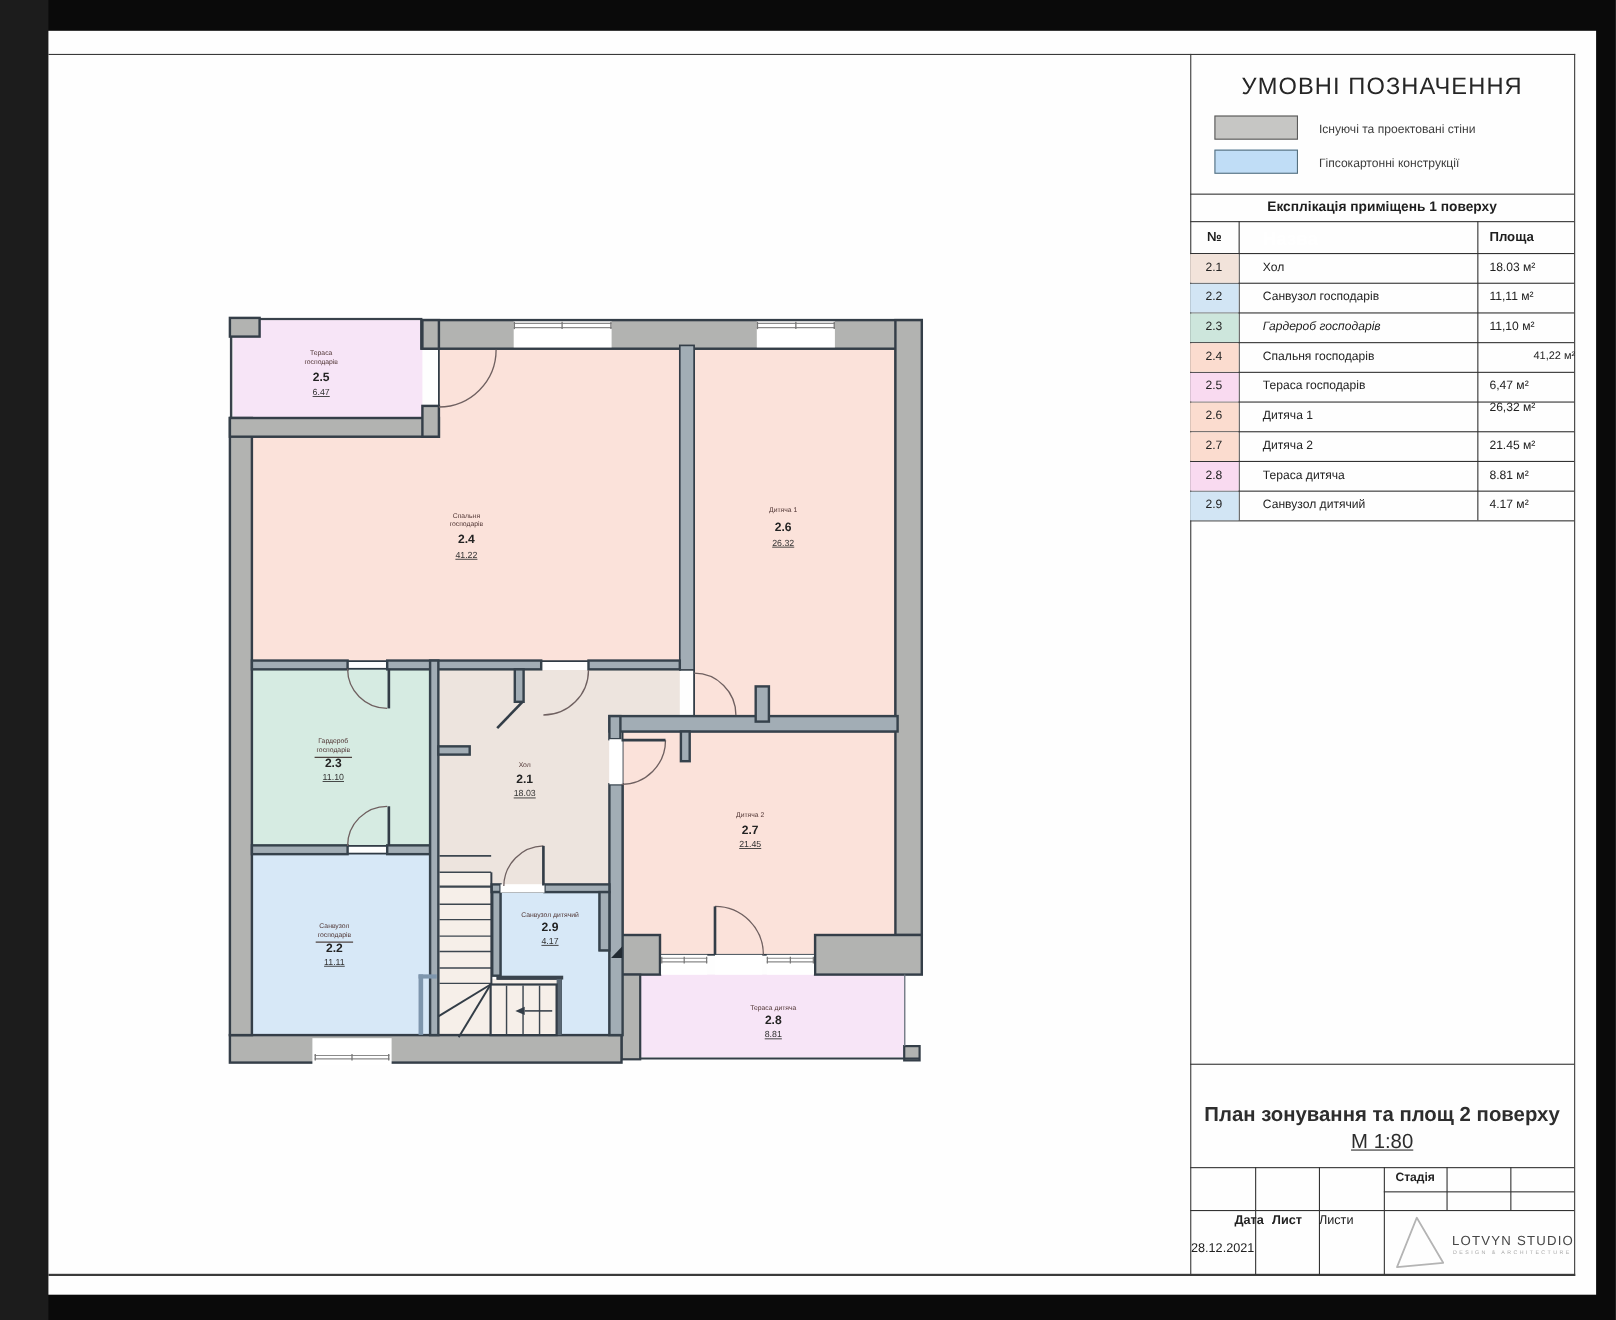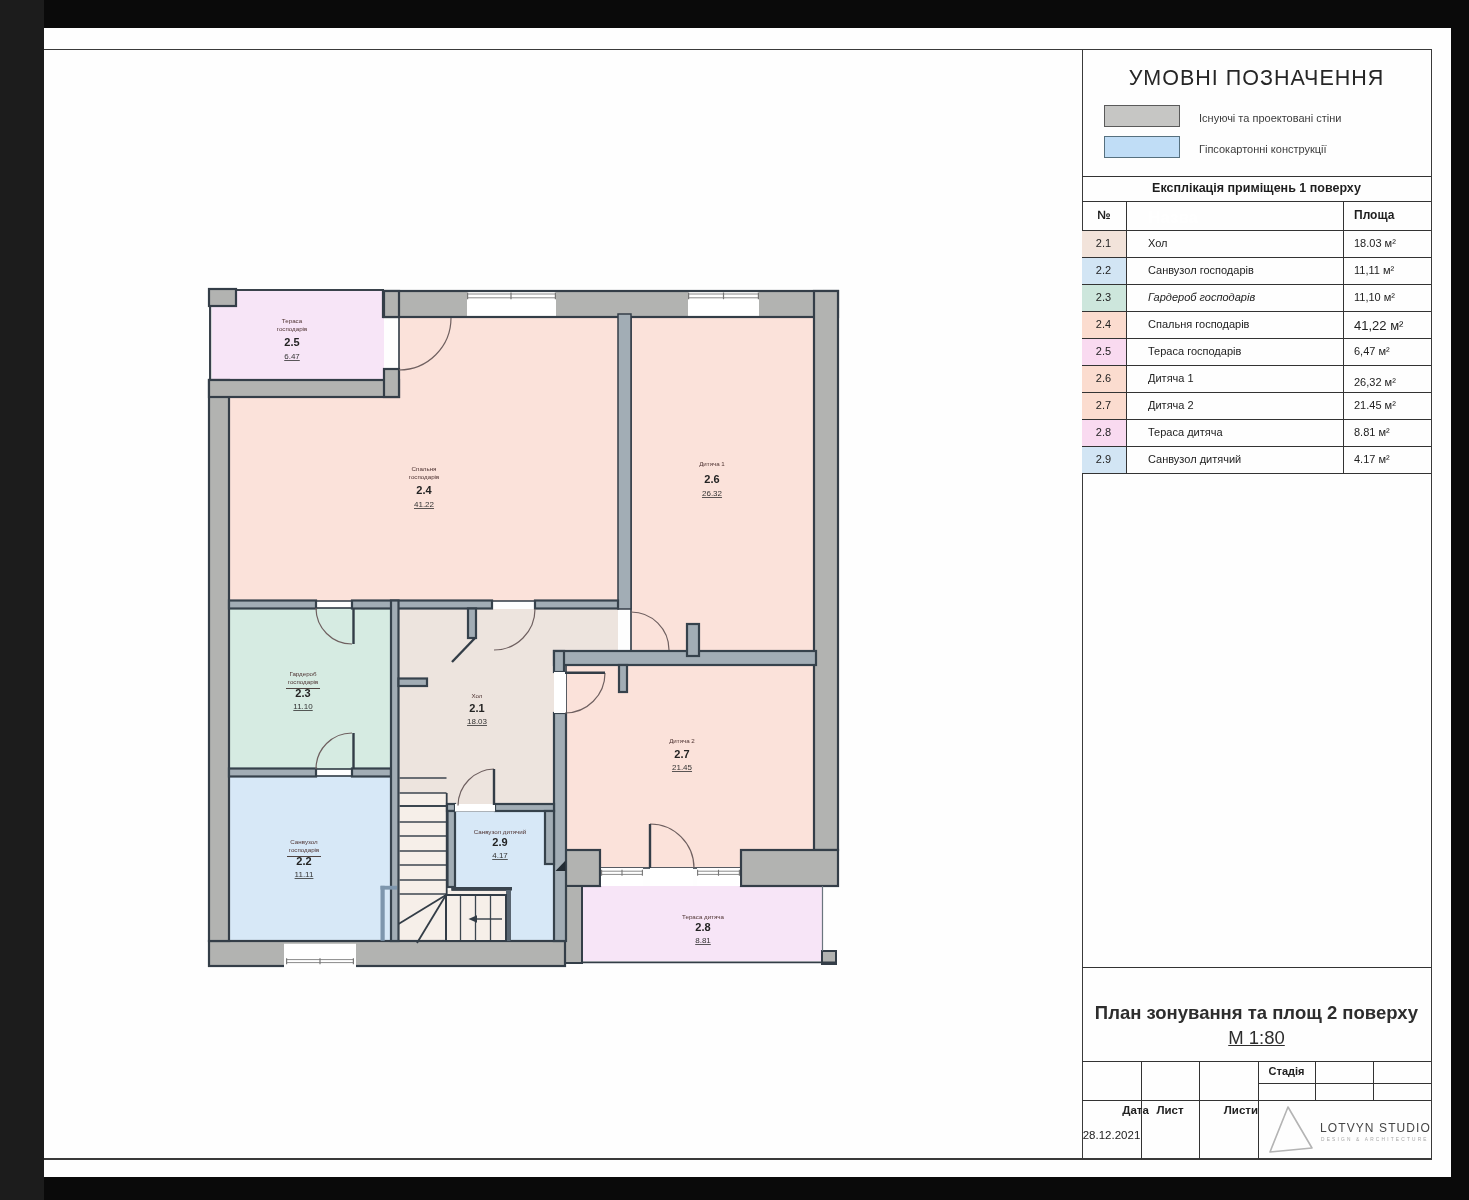--- a/index.html
+++ b/index.html
@@ -68,27 +68,27 @@
   <div class="abs" style="left:1148px;top:237px;font-size:11px;color:#222;">Хол</div>
   <div class="abs" style="left:1354px;top:237px;font-size:11px;color:#222;">18.03 м²</div>
   <div class="abs" style="left:1082px;top:264px;width:43px;text-align:center;font-size:11px;color:#222;">2.2</div>
   <div class="abs" style="left:1148px;top:264px;font-size:11px;color:#222;">Санвузол господарів</div>
   <div class="abs" style="left:1354px;top:264px;font-size:11px;color:#222;">11,11 м²</div>
   <div class="abs" style="left:1082px;top:291px;width:43px;text-align:center;font-size:11px;color:#222;">2.3</div>
   <div class="abs" style="left:1148px;top:291px;font-size:11px;color:#222;font-style:italic;">Гардероб господарів</div>
   <div class="abs" style="left:1354px;top:291px;font-size:11px;color:#222;">11,10 м²</div>
   <div class="abs" style="left:1082px;top:318px;width:43px;text-align:center;font-size:11px;color:#222;">2.4</div>
   <div class="abs" style="left:1148px;top:318px;font-size:11px;color:#222;">Спальня господарів</div>
-  <div class="abs" style="left:1354px;top:318px;font-size:13px;color:#222;text-align:right;">41,22 м²</div>
+  <div class="abs" style="left:1394px;top:318px;font-size:10px;color:#222;text-align:right;">41,22 м²</div>
   <div class="abs" style="left:1082px;top:345px;width:43px;text-align:center;font-size:11px;color:#222;">2.5</div>
   <div class="abs" style="left:1148px;top:345px;font-size:11px;color:#222;">Тераса господарів</div>
   <div class="abs" style="left:1354px;top:345px;font-size:11px;color:#222;">6,47 м²</div>
   <div class="abs" style="left:1082px;top:372px;width:43px;text-align:center;font-size:11px;color:#222;">2.6</div>
   <div class="abs" style="left:1148px;top:372px;font-size:11px;color:#222;">Дитяча 1</div>
-  <div class="abs" style="left:1354px;top:376px;font-size:11px;color:#222;">26,32 м²</div>
+  <div class="abs" style="left:1354px;top:365px;font-size:11px;color:#222;">26,32 м²</div>
   <div class="abs" style="left:1082px;top:399px;width:43px;text-align:center;font-size:11px;color:#222;">2.7</div>
   <div class="abs" style="left:1148px;top:399px;font-size:11px;color:#222;">Дитяча 2</div>
   <div class="abs" style="left:1354px;top:399px;font-size:11px;color:#222;">21.45 м²</div>
   <div class="abs" style="left:1082px;top:426px;width:43px;text-align:center;font-size:11px;color:#222;">2.8</div>
   <div class="abs" style="left:1148px;top:426px;font-size:11px;color:#222;">Тераса дитяча</div>
   <div class="abs" style="left:1354px;top:426px;font-size:11px;color:#222;">8.81 м²</div>
   <div class="abs" style="left:1082px;top:453px;width:43px;text-align:center;font-size:11px;color:#222;">2.9</div>
   <div class="abs" style="left:1148px;top:453px;font-size:11px;color:#222;">Санвузол дитячий</div>
   <div class="abs" style="left:1354px;top:453px;font-size:11px;color:#222;">4.17 м²</div>
 </div>
@@ -104,21 +104,21 @@
   <div class="abs" style="left:1082px;top:1099.5px;width:349px;height:1.5px;background:#333;"></div>
   <div class="abs" style="left:1140.5px;top:1061px;width:1.4px;height:98px;background:#333;"></div>
   <div class="abs" style="left:1198.5px;top:1061px;width:1.4px;height:98px;background:#333;"></div>
   <div class="abs" style="left:1257.5px;top:1061px;width:1.5px;height:98px;background:#333;"></div>
   <div class="abs" style="left:1314.5px;top:1061px;width:1.3px;height:39px;background:#333;"></div>
   <div class="abs" style="left:1372.5px;top:1061px;width:1.3px;height:39px;background:#333;"></div>
 
   <div class="abs" style="left:1258px;top:1065px;width:57px;text-align:center;font-size:11px;font-weight:bold;color:#222;">Стадія</div>
   <div class="abs" style="left:1082px;top:1104px;width:59px;text-align:center;font-size:11.5px;font-weight:bold;color:#222;margin-left:24px;">Дата</div>
   <div class="abs" style="left:1141px;top:1104px;width:58px;text-align:center;font-size:11.5px;font-weight:bold;color:#222;">Лист</div>
-  <div class="abs" style="left:1199px;top:1104px;width:59px;text-align:right;font-size:11.5px;font-weight:bold;color:#222;">Листи</div>
+  <div class="abs" style="left:1199px;top:1104px;width:59px;text-align:left;font-size:11.5px;font-weight:normal;color:#222;">Листи</div>
   <div class="abs" style="left:1080px;top:1129px;width:63px;text-align:center;font-size:11.5px;color:#222;">28.12.2021</div>
 
   <svg class="abs" style="left:1262px;top:1103px;" width="60" height="54" viewBox="0 0 60 54">
     <polygon points="26,4 8,49 50,45" fill="none" stroke="#b4b4b4" stroke-width="1.6" stroke-linejoin="round"></polygon>
   </svg>
   <div class="abs" style="left:1320px;top:1121px;font-size:12px;letter-spacing:1.1px;color:#464646;">LOTVYN STUDIO</div>
   <div class="abs" style="left:1321px;top:1137px;font-size:4.8px;letter-spacing:2.2px;color:#a8a8a8;">DESIGN &amp; ARCHITECTURE</div>
 </div>
 
 <svg class="abs" style="left:190px;top:270px;" width="670" height="710" viewBox="190 270 670 710" font-family="Liberation Sans, sans-serif">

